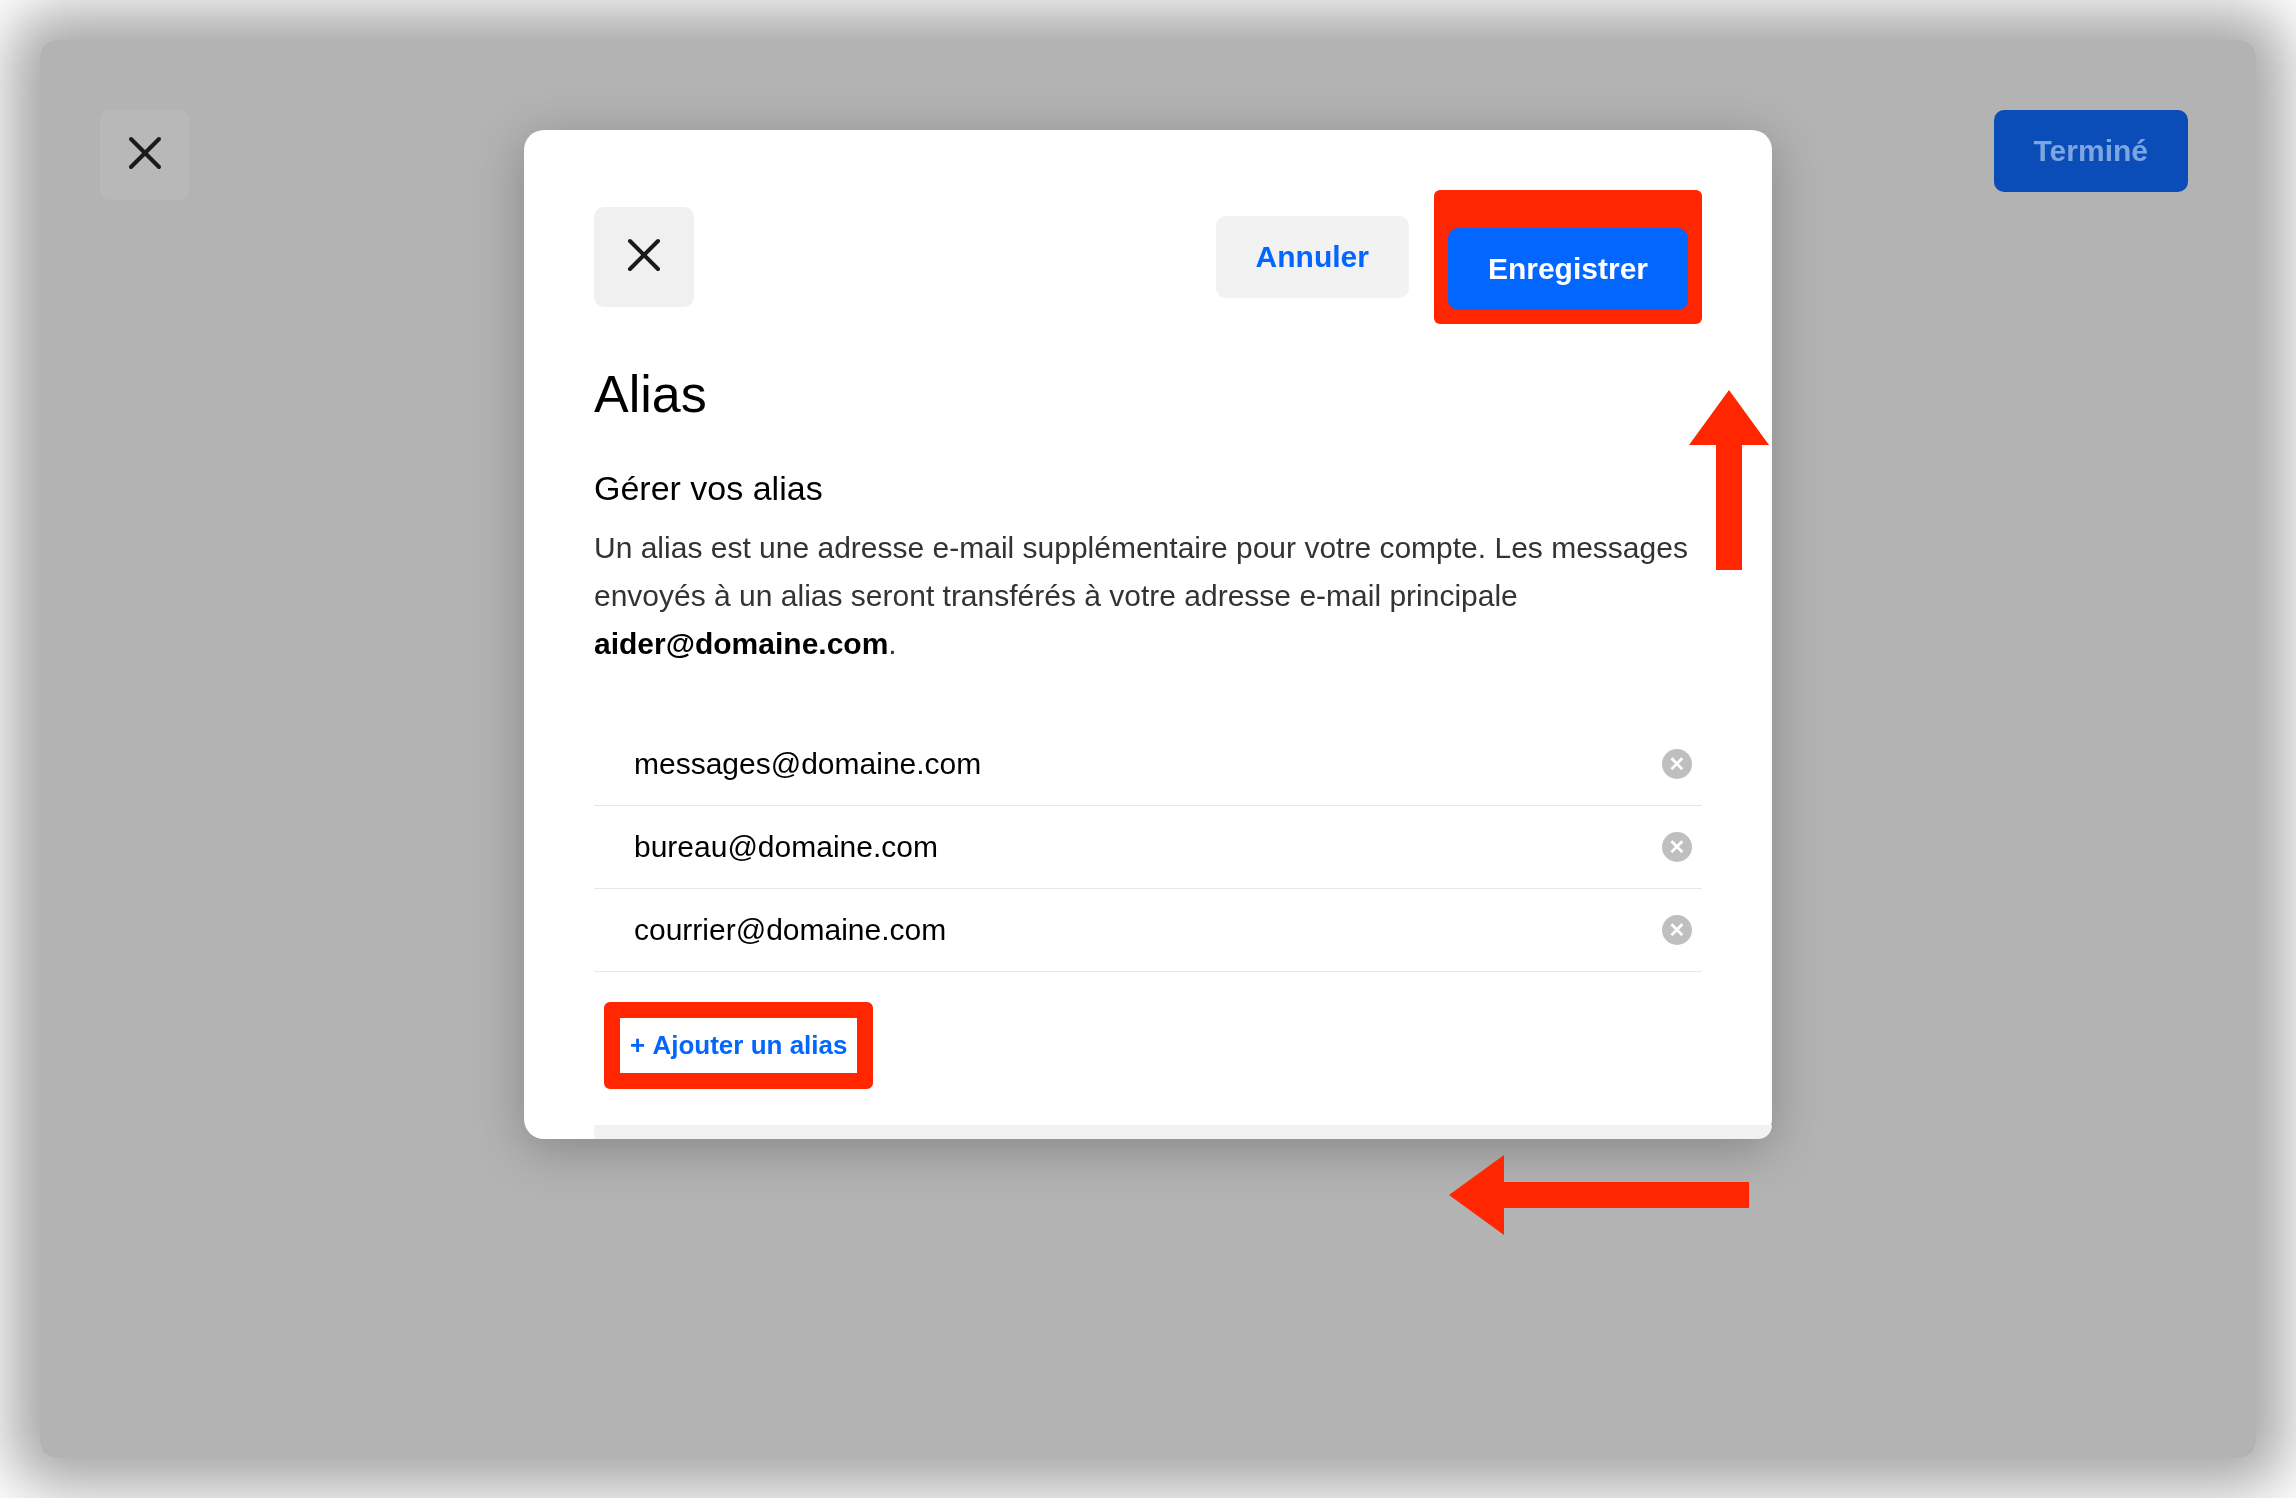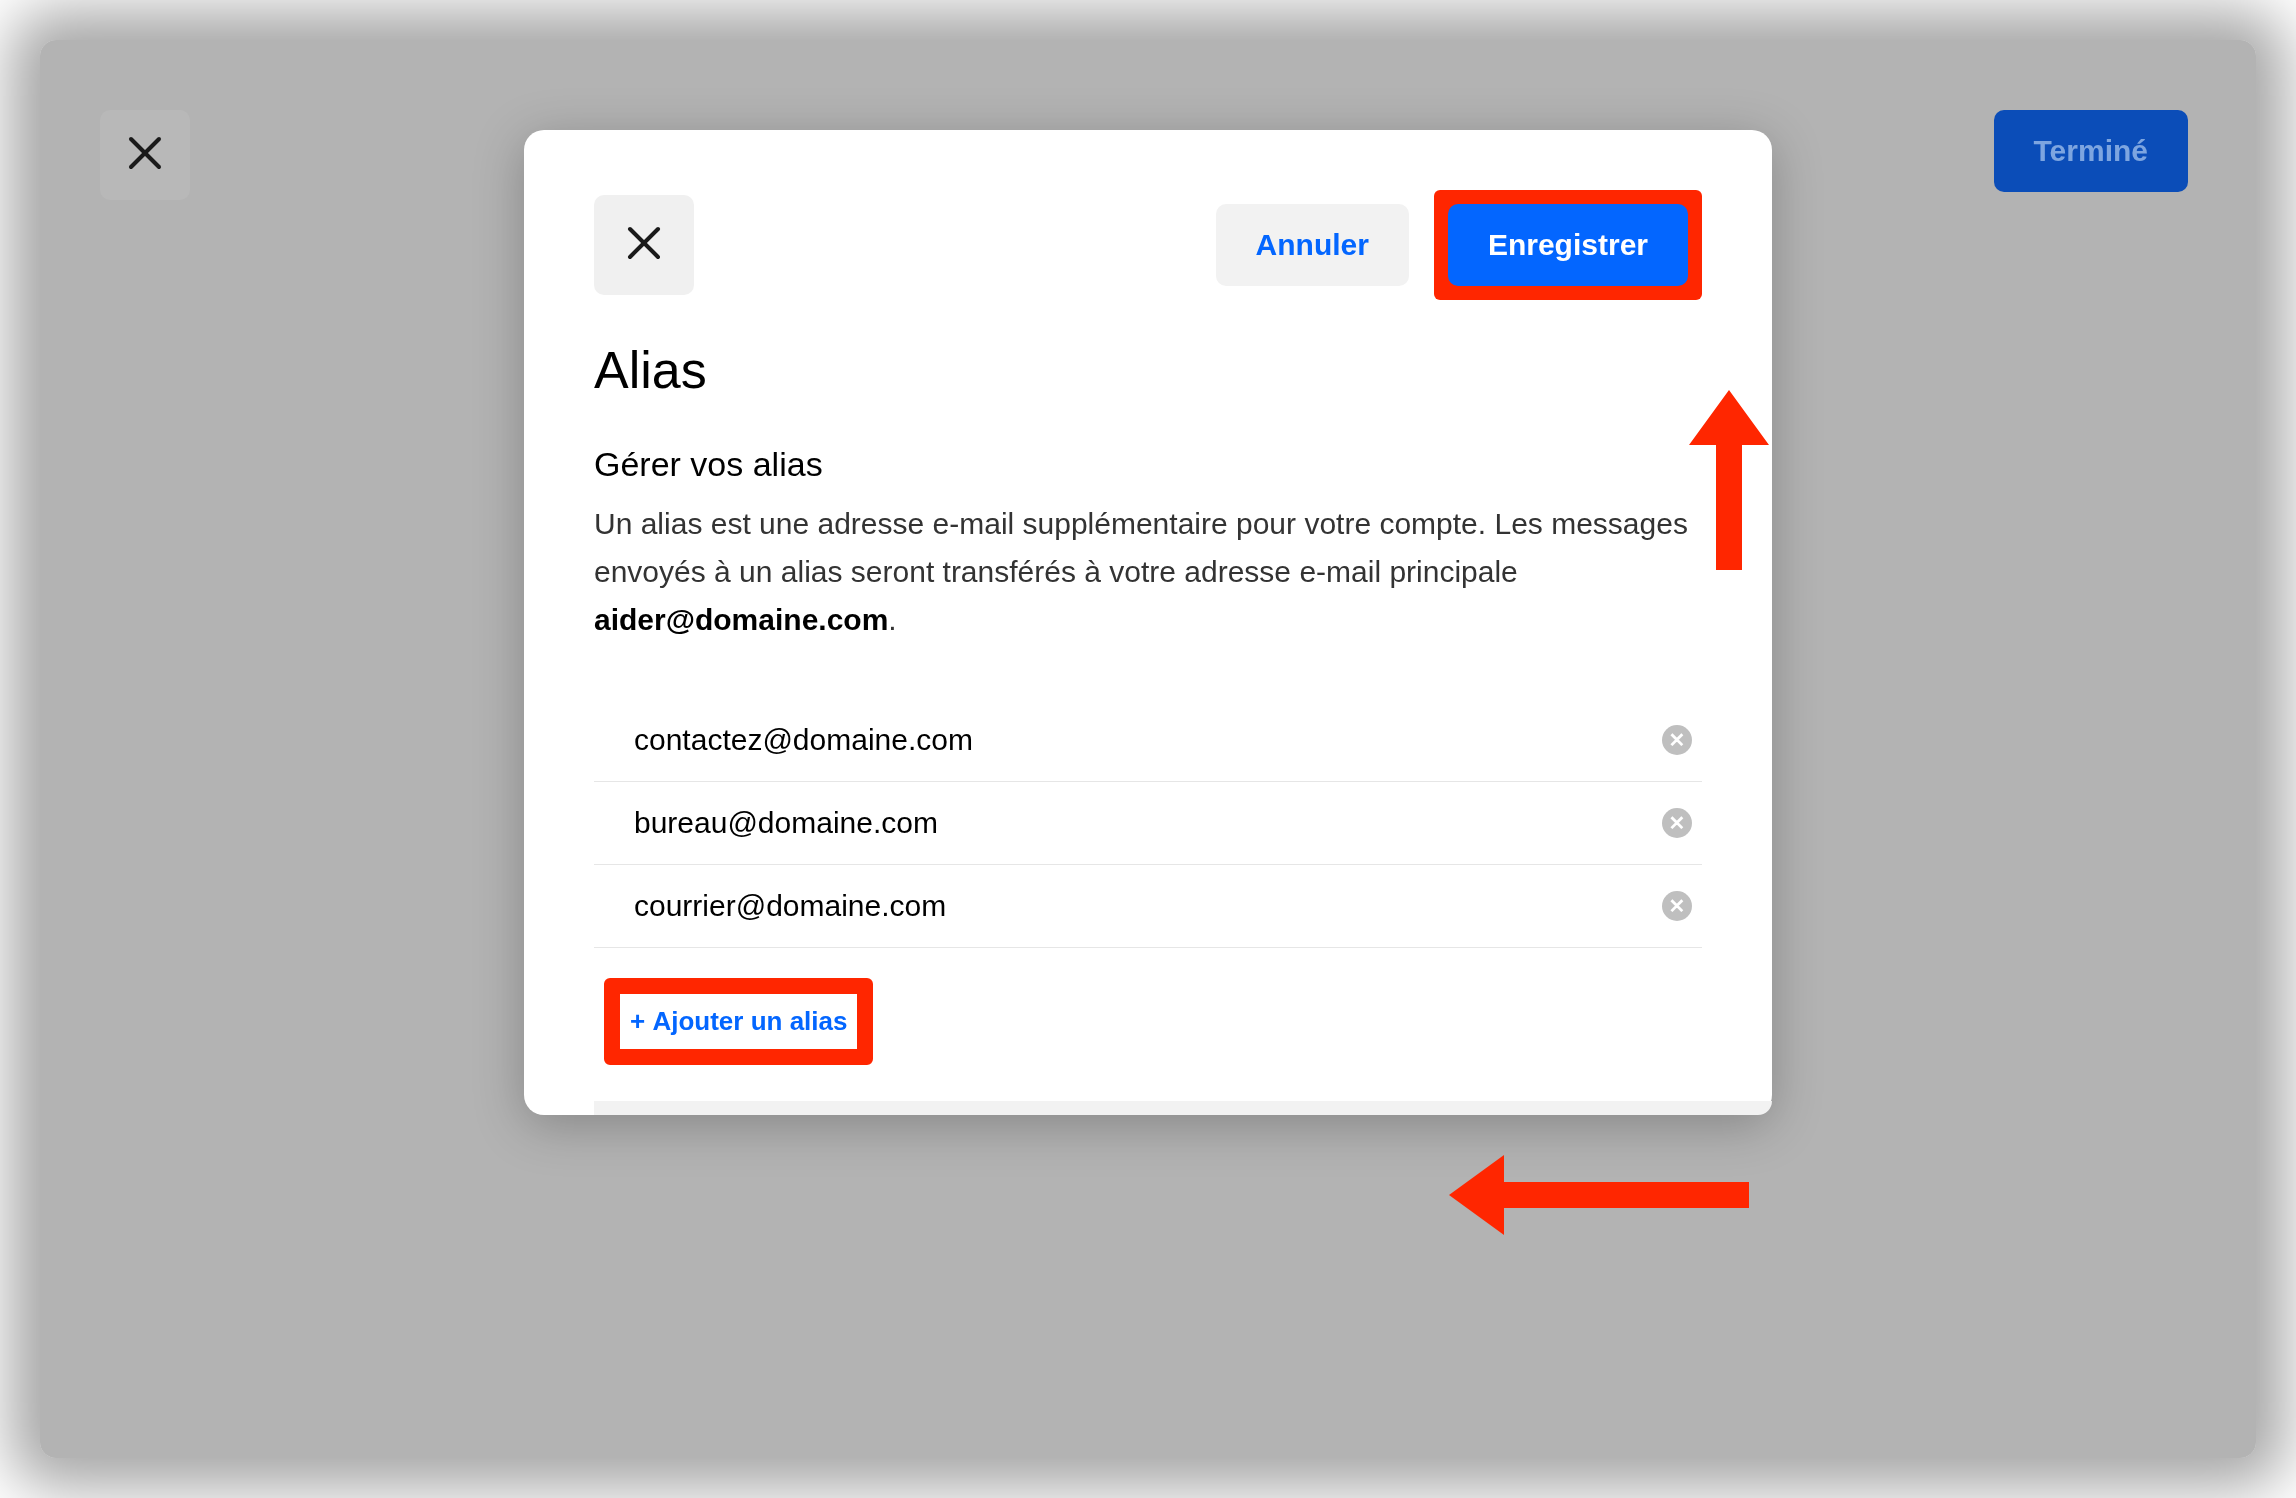--- a/index.html
+++ b/index.html
@@ -117,20 +117,21 @@
     .btn-save {
       background: #0366ff;
       color: #fff;
       font-size: 30px;
       font-weight: 700;
       padding: 24px 40px;
       border-radius: 10px;
       border: none;
       cursor: pointer;
       display: block;
+      margin-top: 24px;
     }
     .modal-title {
       font-size: 52px;
       font-weight: 400;
       color: #000;
       margin-bottom: 45px;
       margin-top: 17px;
     }
     .section-title {
       font-size: 34px;
@@ -278,21 +279,21 @@
     <h1 class="modal-title">Alias</h1>
 
     <h2 class="section-title">Gérer vos alias</h2>
 
     <p class="description">
       <span>Un alias est une adresse e-mail supplémentaire pour votre compte. Les messages envoyés à un alias seront transférés à votre adresse e-mail principale </span><strong>aider@domaine.com</strong><span>.</span>
     </p>
 
     <div class="alias-list">
       <div class="alias-row">
-        <span class="alias-email">contactez@domaine.com</span>
+        <span class="alias-email">messages@domaine.com</span>
         <button class="alias-delete">
           <span>✕</span>
         </button>
       </div>
       <div class="alias-row">
         <span class="alias-email">bureau@domaine.com</span>
         <button class="alias-delete">
           <span>✕</span>
         </button>
       </div>

